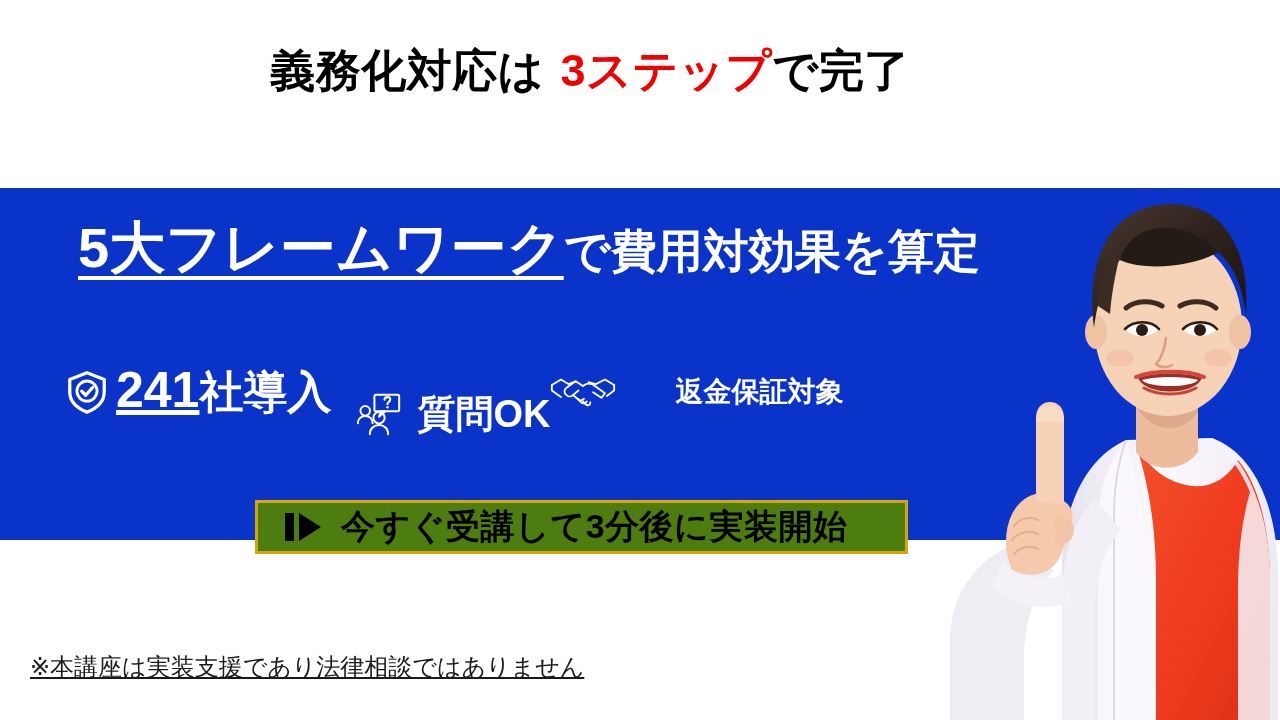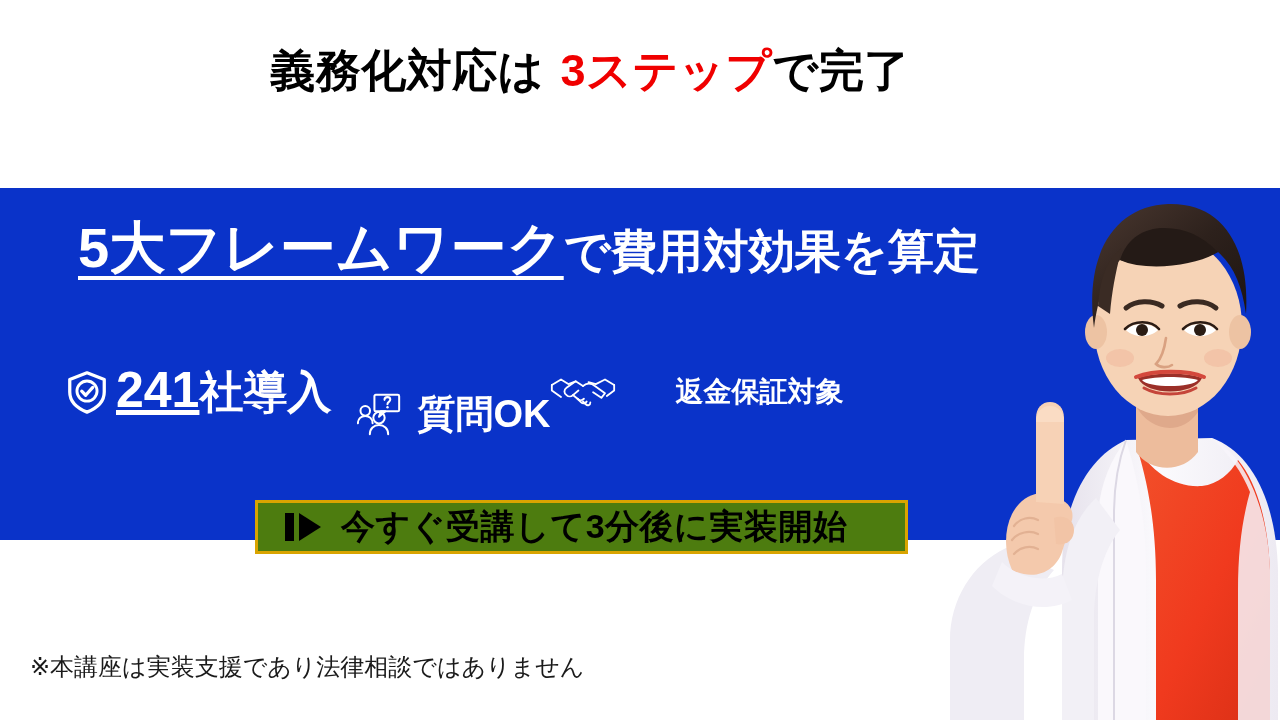--- a/index.html
+++ b/index.html
@@ -146,20 +146,21 @@
   
   .disclaimer {
     position: absolute;
     left: 30px;
     top: 651px;
     font-size: 24px;
     font-weight: 400;
     color: #1a1a1a;
     white-space: nowrap;
     z-index: 5;
+    text-decoration: underline;
   }
 
   
   .presenter {
     position: absolute;
     right: 0;
     bottom: 0;
     width: 330px;
     height: 620px;
     z-index: 3;

